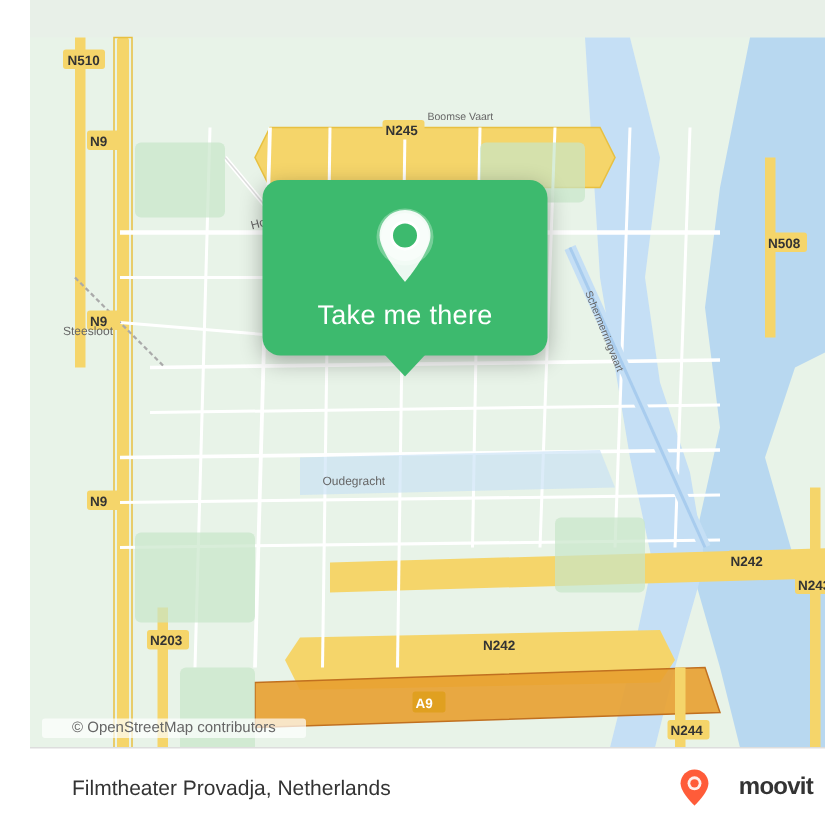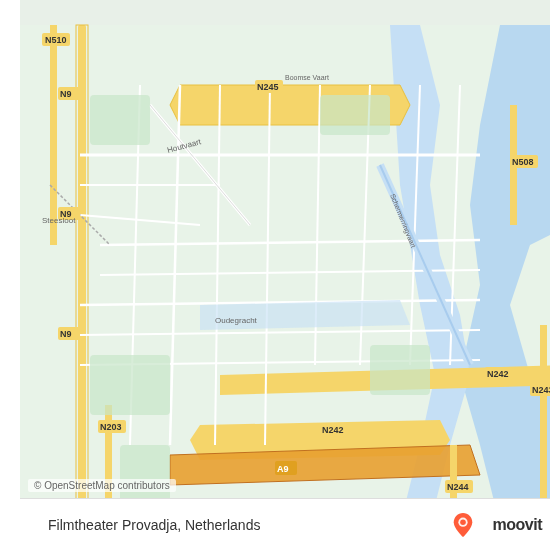--- a/index.html
+++ b/index.html
@@ -66,21 +66,21 @@
       letter-spacing: -0.5px;
     }
 
     #osm-attribution {
       position: absolute;
       bottom: 58px;
       left: 8px;
       font-size: 10px;
       color: #666;
       background: rgba(255,255,255,0.7);
-      padding: 1px 6px;
+      padding: 1px 20px;
       border-radius: 2px;
     }
 
     
     #popup-card {
       position: absolute;
       top: 120px;
       left: 155px;
       width: 190px;
       background: #3dba6e;
@@ -226,20 +226,31 @@
     <rect x="255" y="436" width="22" height="14" fill="#e0a020" rx="2"></rect>
     <text x="257" y="447" font-size="9" fill="white" font-family="Arial" font-weight="bold">A9</text>
 
     <text x="148" y="128" font-size="8" fill="#666" font-family="Arial" transform="rotate(-15,148,128)">Houtvaart</text>
     <text x="22" y="198" font-size="8" fill="#666" font-family="Arial">Steesloot</text>
     <text x="195" y="298" font-size="8" fill="#666" font-family="Arial">Oudegracht</text>
     <text x="370" y="170" font-size="7" fill="#666" font-family="Arial" transform="rotate(68,370,170)">Schermerringvaart</text>
     <text x="265" y="55" font-size="7" fill="#666" font-family="Arial">Boomse Vaart</text>
   </svg>
 
+  <div id="popup-card">
+
+    <svg id="pin-icon" viewBox="0 0 42 52" xmlns="http://www.w3.org/2000/svg">
+      <circle cx="21" cy="20" r="19" fill="white" opacity="0.3"></circle>
+      <circle cx="21" cy="20" r="16" fill="white" opacity="0.5"></circle>
+      <path d="M21 2 C11.6 2 4 9.6 4 19 C4 30 21 50 21 50 C21 50 38 30 38 19 C38 9.6 30.4 2 21 2 Z" fill="white" opacity="0.9"></path>
+      <circle cx="21" cy="19" r="9" fill="#3dba6e" stroke="white" stroke-width="2"></circle>
+    </svg>
+
+    <button id="take-me-there-btn">Take me there</button>
+  </div>
 
   <div id="osm-attribution">
     <span>© OpenStreetMap contributors</span>
   </div>
 
   <div id="bottom-bar">
     <span id="location-name">Filmtheater Provadja, Netherlands</span>
 
     <div id="moovit-logo">
 

